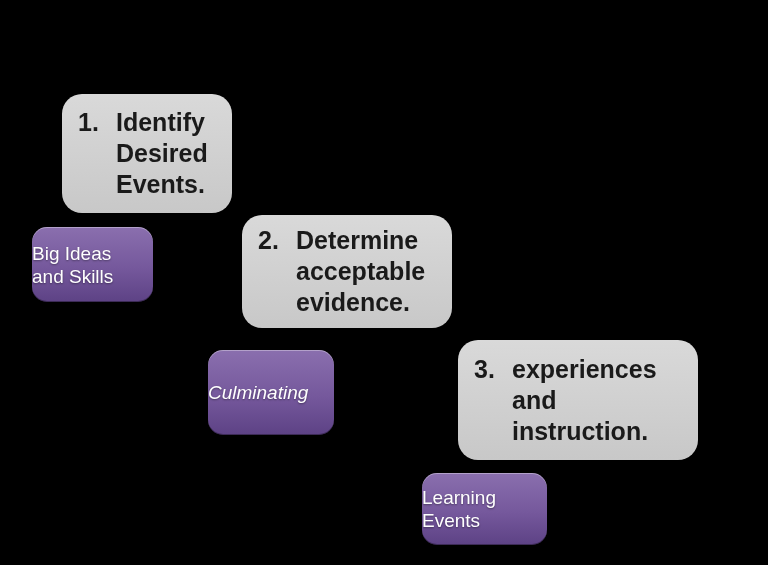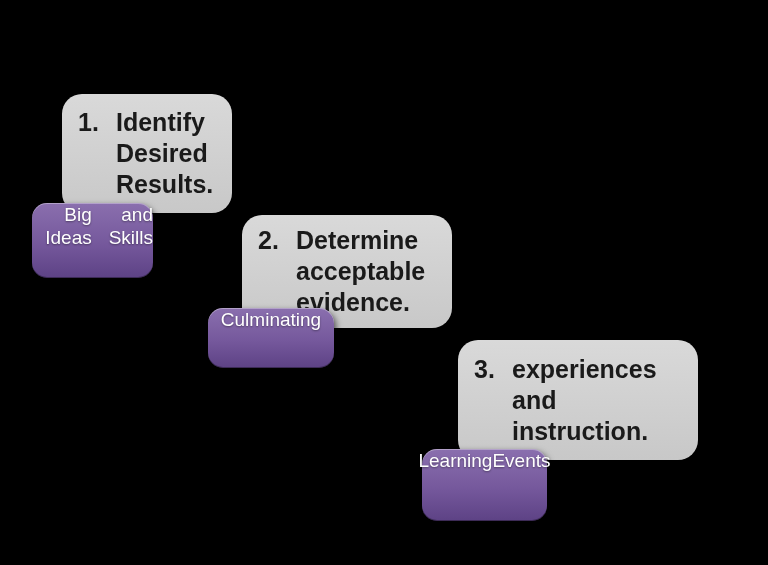--- a/index.html
+++ b/index.html
@@ -52,47 +52,48 @@
     position: absolute;
     border-radius: 15px;
     background: linear-gradient(180deg,
                 var(--label-fill-top, #8a6fae) 0%,
                 var(--label-fill-mid, #75589c) 55%,
                 var(--label-fill-bottom, #5d4285) 100%);
     box-shadow: 2px 3px 6px rgba(0,0,0,0.6),
                 inset 0 1px 0 rgba(255,255,255,0.35),
                 inset 0 -1px 0 rgba(0,0,0,0.35);
     display: flex;
-    flex-direction: row;
+    flex-direction: column;
     justify-content: center;
-    text-align: right;
+    text-align: left;
     color: var(--label-text, #ffffff);
     font-size: 19px;
     line-height: 23px;
     text-shadow: 0 1px 2px rgba(0,0,0,0.4);
     z-index: 2;
+    margin-top: 24px;
   }
   .label span { display: block; }
 
   .label1 { left: 32px;  top: 203px; width: 121px; height: 75px; }
-  .label2 { left: 208px; top: 308px; width: 126px; height: 60px; }
+  .label2 { left: 208px; top: 326px; width: 126px; height: 85px; font-style: italic; }
   .label3 { left: 422px; top: 449px; width: 125px; height: 72px; }
 </style>
 </head>
 <body>
 
 <div class="canvas">
 
   <div class="card card1">
     <div class="card-text">
       <span class="card-num">1.</span>
       <span class="card-lines">
         <span>Identify</span>
         <span>Desired</span>
-        <span>Results.</span>
+        <span>Events.</span>
       </span>
     </div>
   </div>
   <div class="label label1">
     <span>Big Ideas</span>
     <span>and Skills</span>
   </div>
 
   <div class="card card2">
     <div class="card-text">

